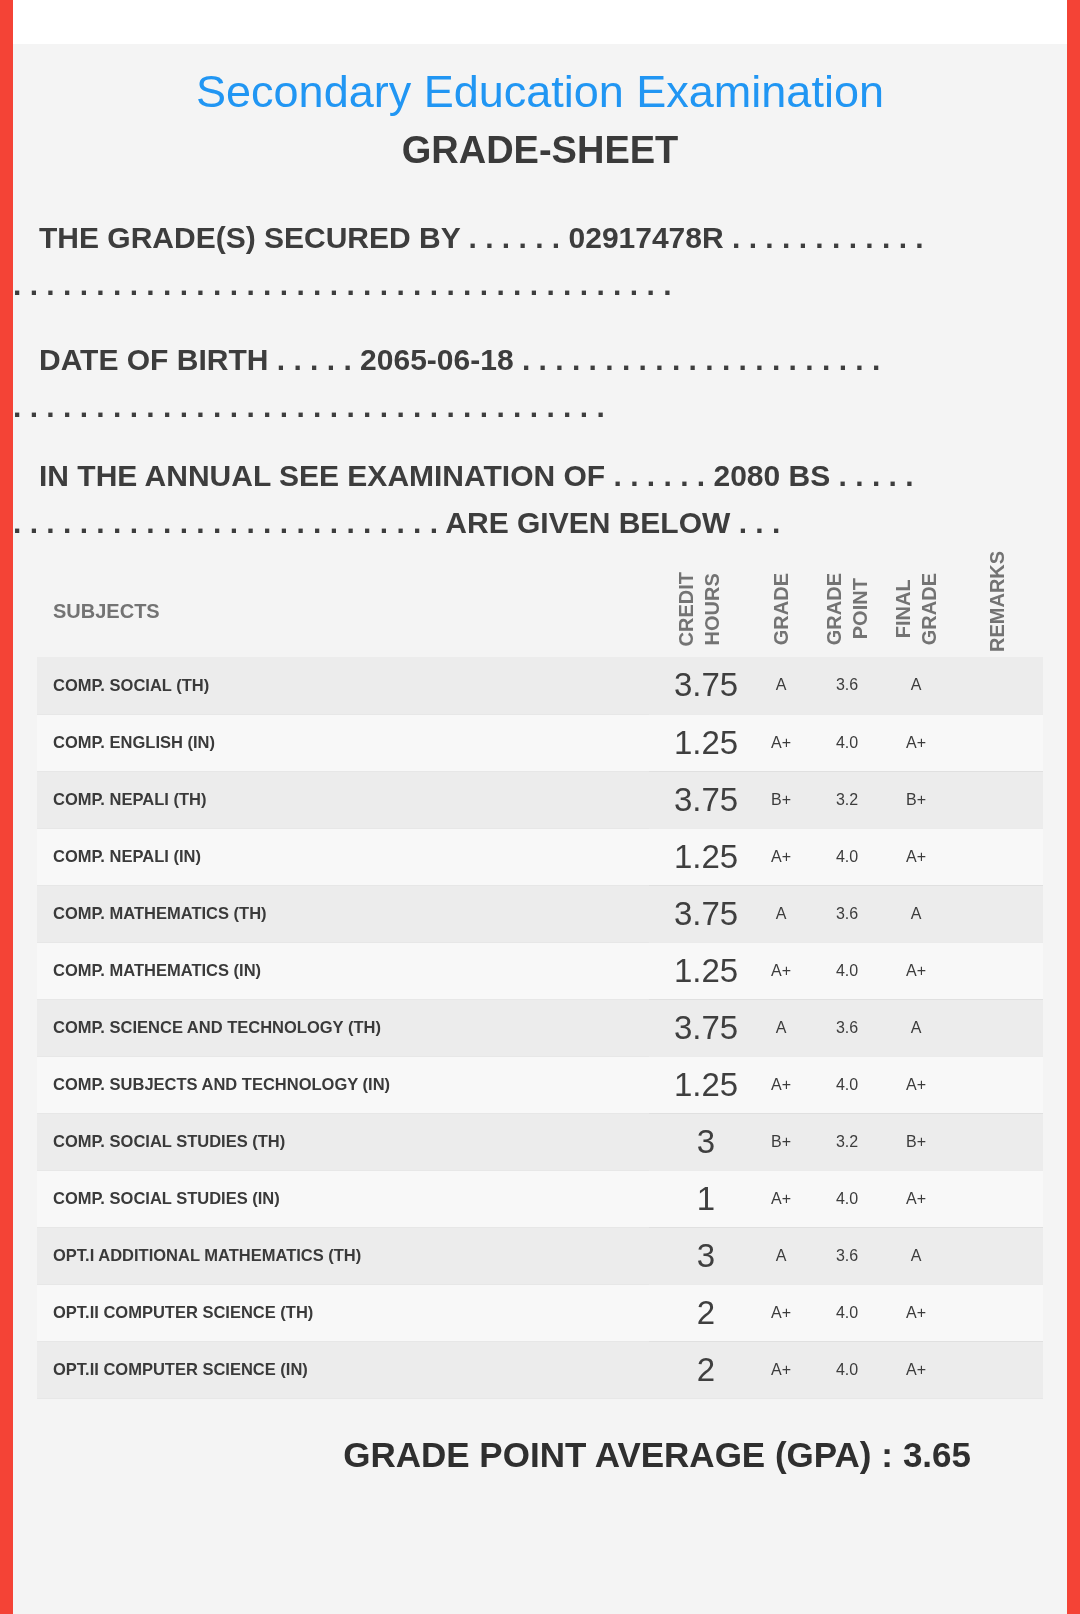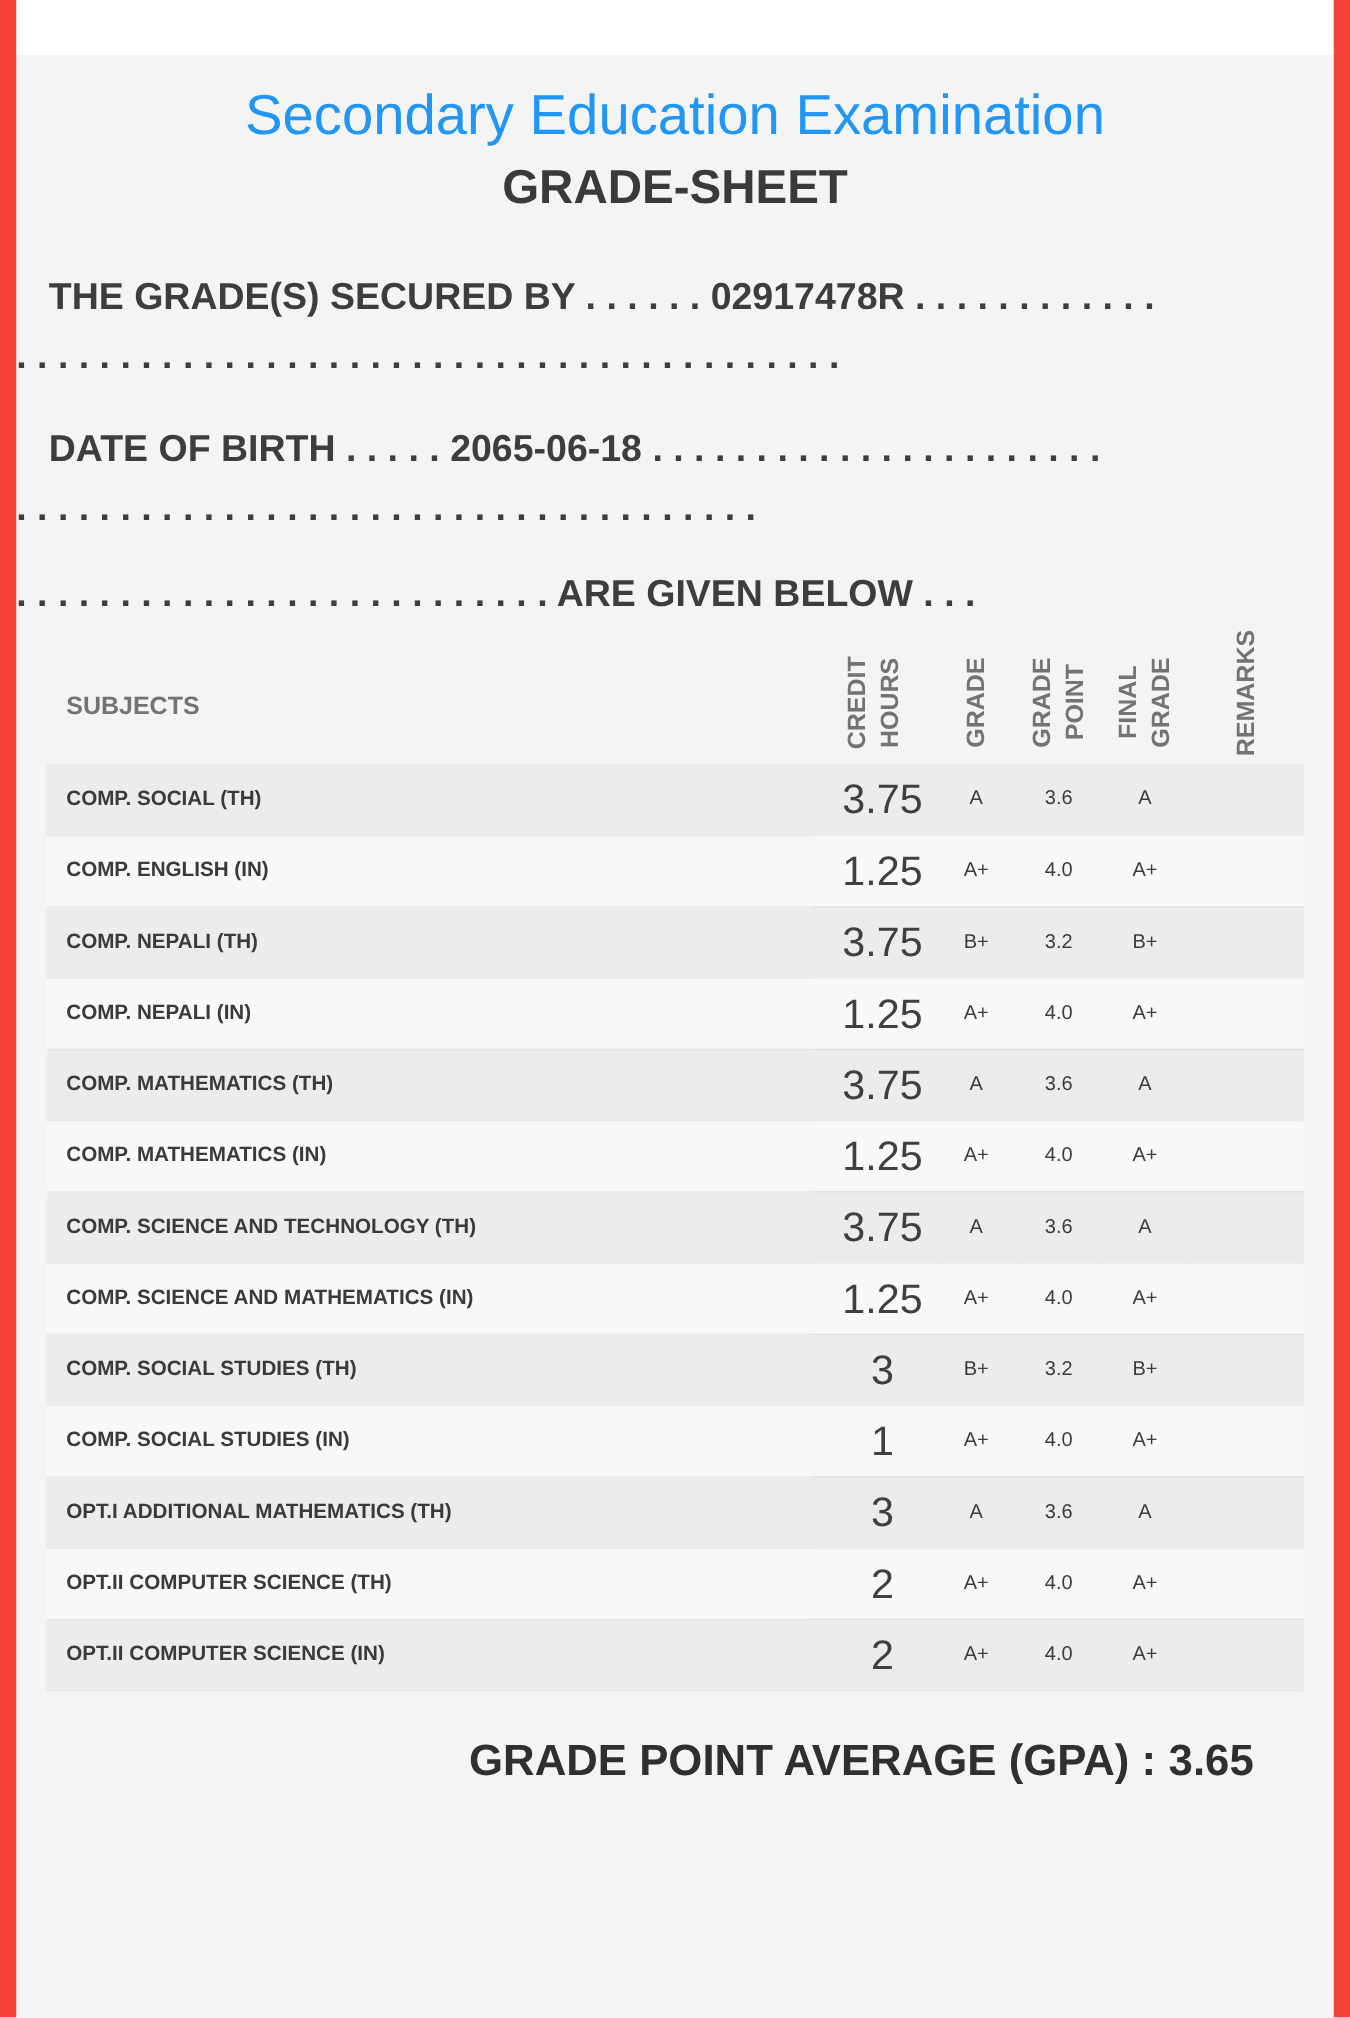--- a/index.html
+++ b/index.html
@@ -91,21 +91,21 @@
   }
   td.c-grade, td.c-gpoint, td.c-fgrade {
     font-size: 16px;
     font-weight: 500;
     color: #3c3c3c;
     text-align: center;
   }
   td.c-remarks { text-align: center; font-size: 16px; color: #3c3c3c; }
   .gpa {
     margin-top: 36px;
-    padding-right: 64px;
+    padding-right: 96px;
     text-align: right;
     font-size: 35px;
     font-weight: 700;
     color: #2f2f2f;
     white-space: nowrap;
   }
   .gpa .gpa-value { margin-left: 10px; }
 </style>
 </head>
 <body>
@@ -123,20 +123,21 @@
     <span class="pline indent">THE GRADE(S) SECURED BY . . . . . . 02917478R . . . . . . . . . . . .</span>
     <span class="pline">. . . . . . . . . . . . . . . . . . . . . . . . . . . . . . . . . . . . . . . .</span>
   </p>
 
   <p class="para p2">
     <span class="pline indent">DATE OF BIRTH . . . . . 2065-06-18 . . . . . . . . . . . . . . . . . . . . . .</span>
     <span class="pline">. . . . . . . . . . . . . . . . . . . . . . . . . . . . . . . . . . . .</span>
   </p>
 
   <p class="para p3">
+    <span class="pline indent">IN THE ANNUAL SEE EXAMINATION OF . . . . . . 2080 BS . . . . .</span>
     <span class="pline">. . . . . . . . . . . . . . . . . . . . . . . . . . ARE GIVEN BELOW . . .</span>
   </p>
 
   <table class="grade-table">
     <colgroup>
       <col style="width:612px">
       <col style="width:100px">
       <col style="width:64px">
       <col style="width:68px">
       <col style="width:70px">
@@ -213,21 +214,21 @@
   <tr>
     <td class="c-subject">COMP. SCIENCE AND TECHNOLOGY (TH)</td>
     <td class="c-credit">3.75</td>
     <td class="c-grade">A</td>
     <td class="c-gpoint">3.6</td>
     <td class="c-fgrade">A</td>
     <td class="c-remarks"></td>
   </tr>
 
   <tr>
-    <td class="c-subject">COMP. SCIENCE AND MATHEMATICS (IN)</td>
+    <td class="c-subject">COMP. SUBJECTS AND TECHNOLOGY (IN)</td>
     <td class="c-credit">1.25</td>
     <td class="c-grade">A+</td>
     <td class="c-gpoint">4.0</td>
     <td class="c-fgrade">A+</td>
     <td class="c-remarks"></td>
   </tr>
 
   <tr>
     <td class="c-subject">COMP. SOCIAL STUDIES (TH)</td>
     <td class="c-credit">3</td>

